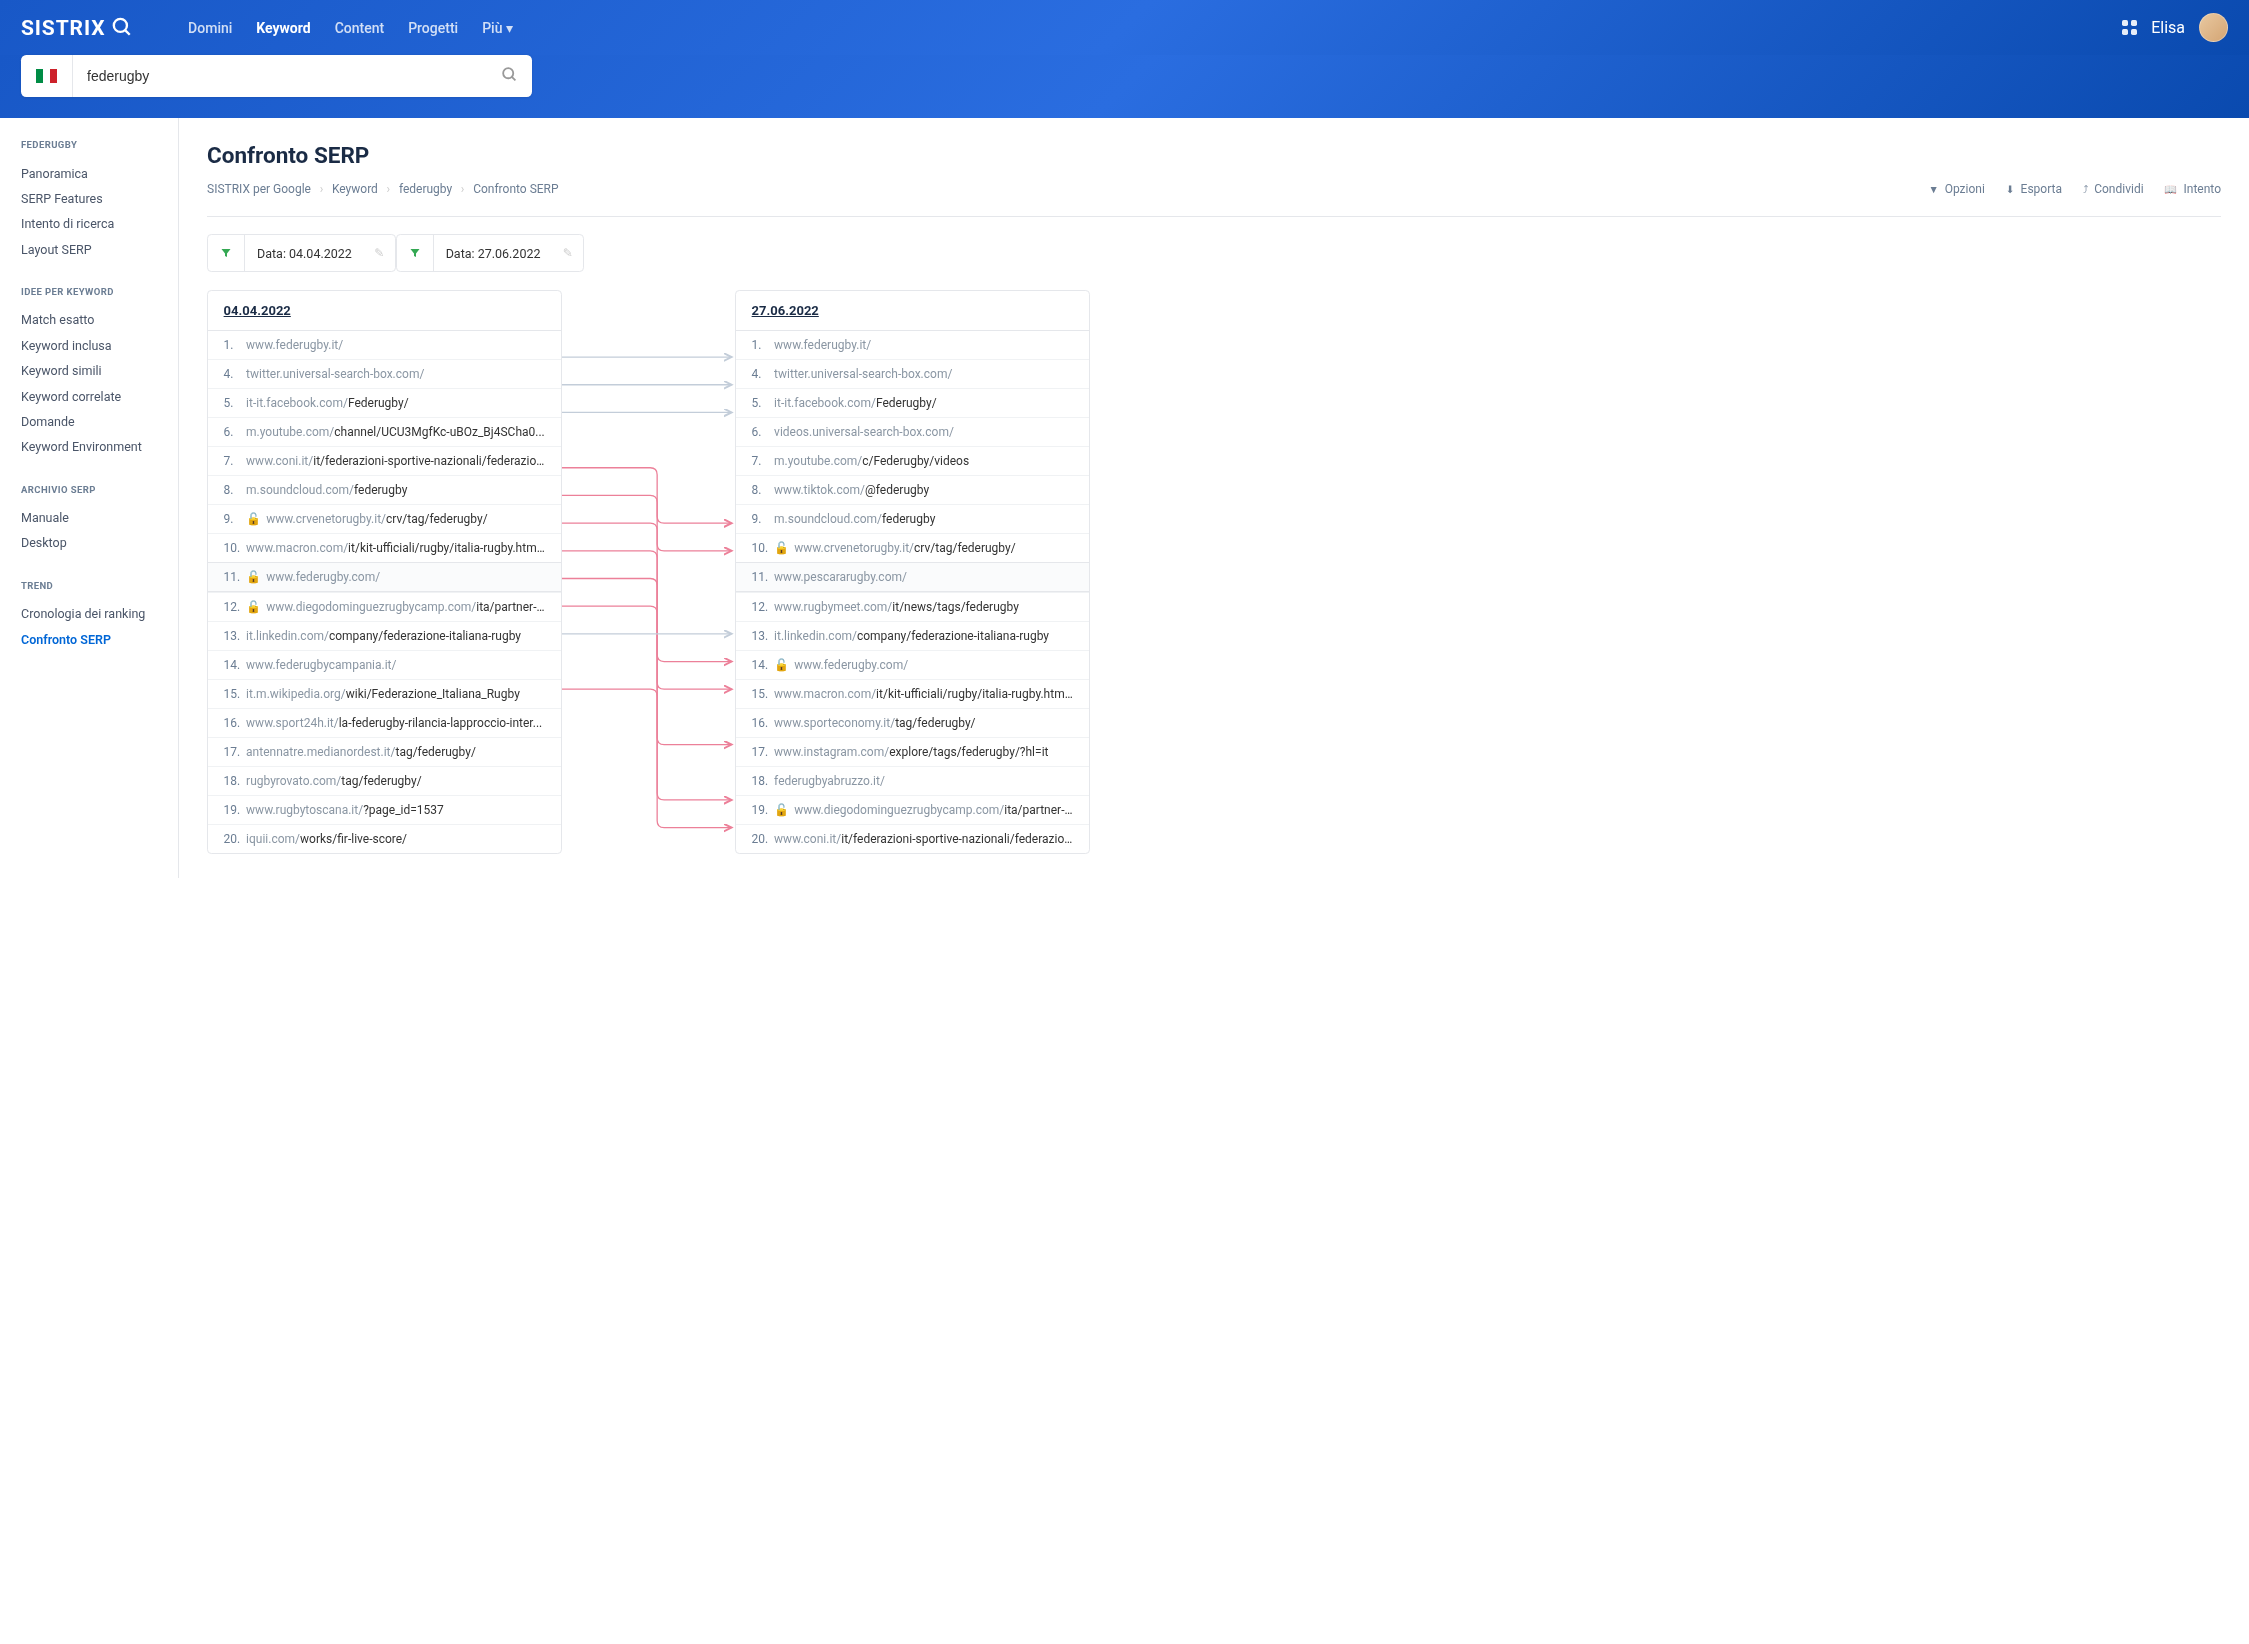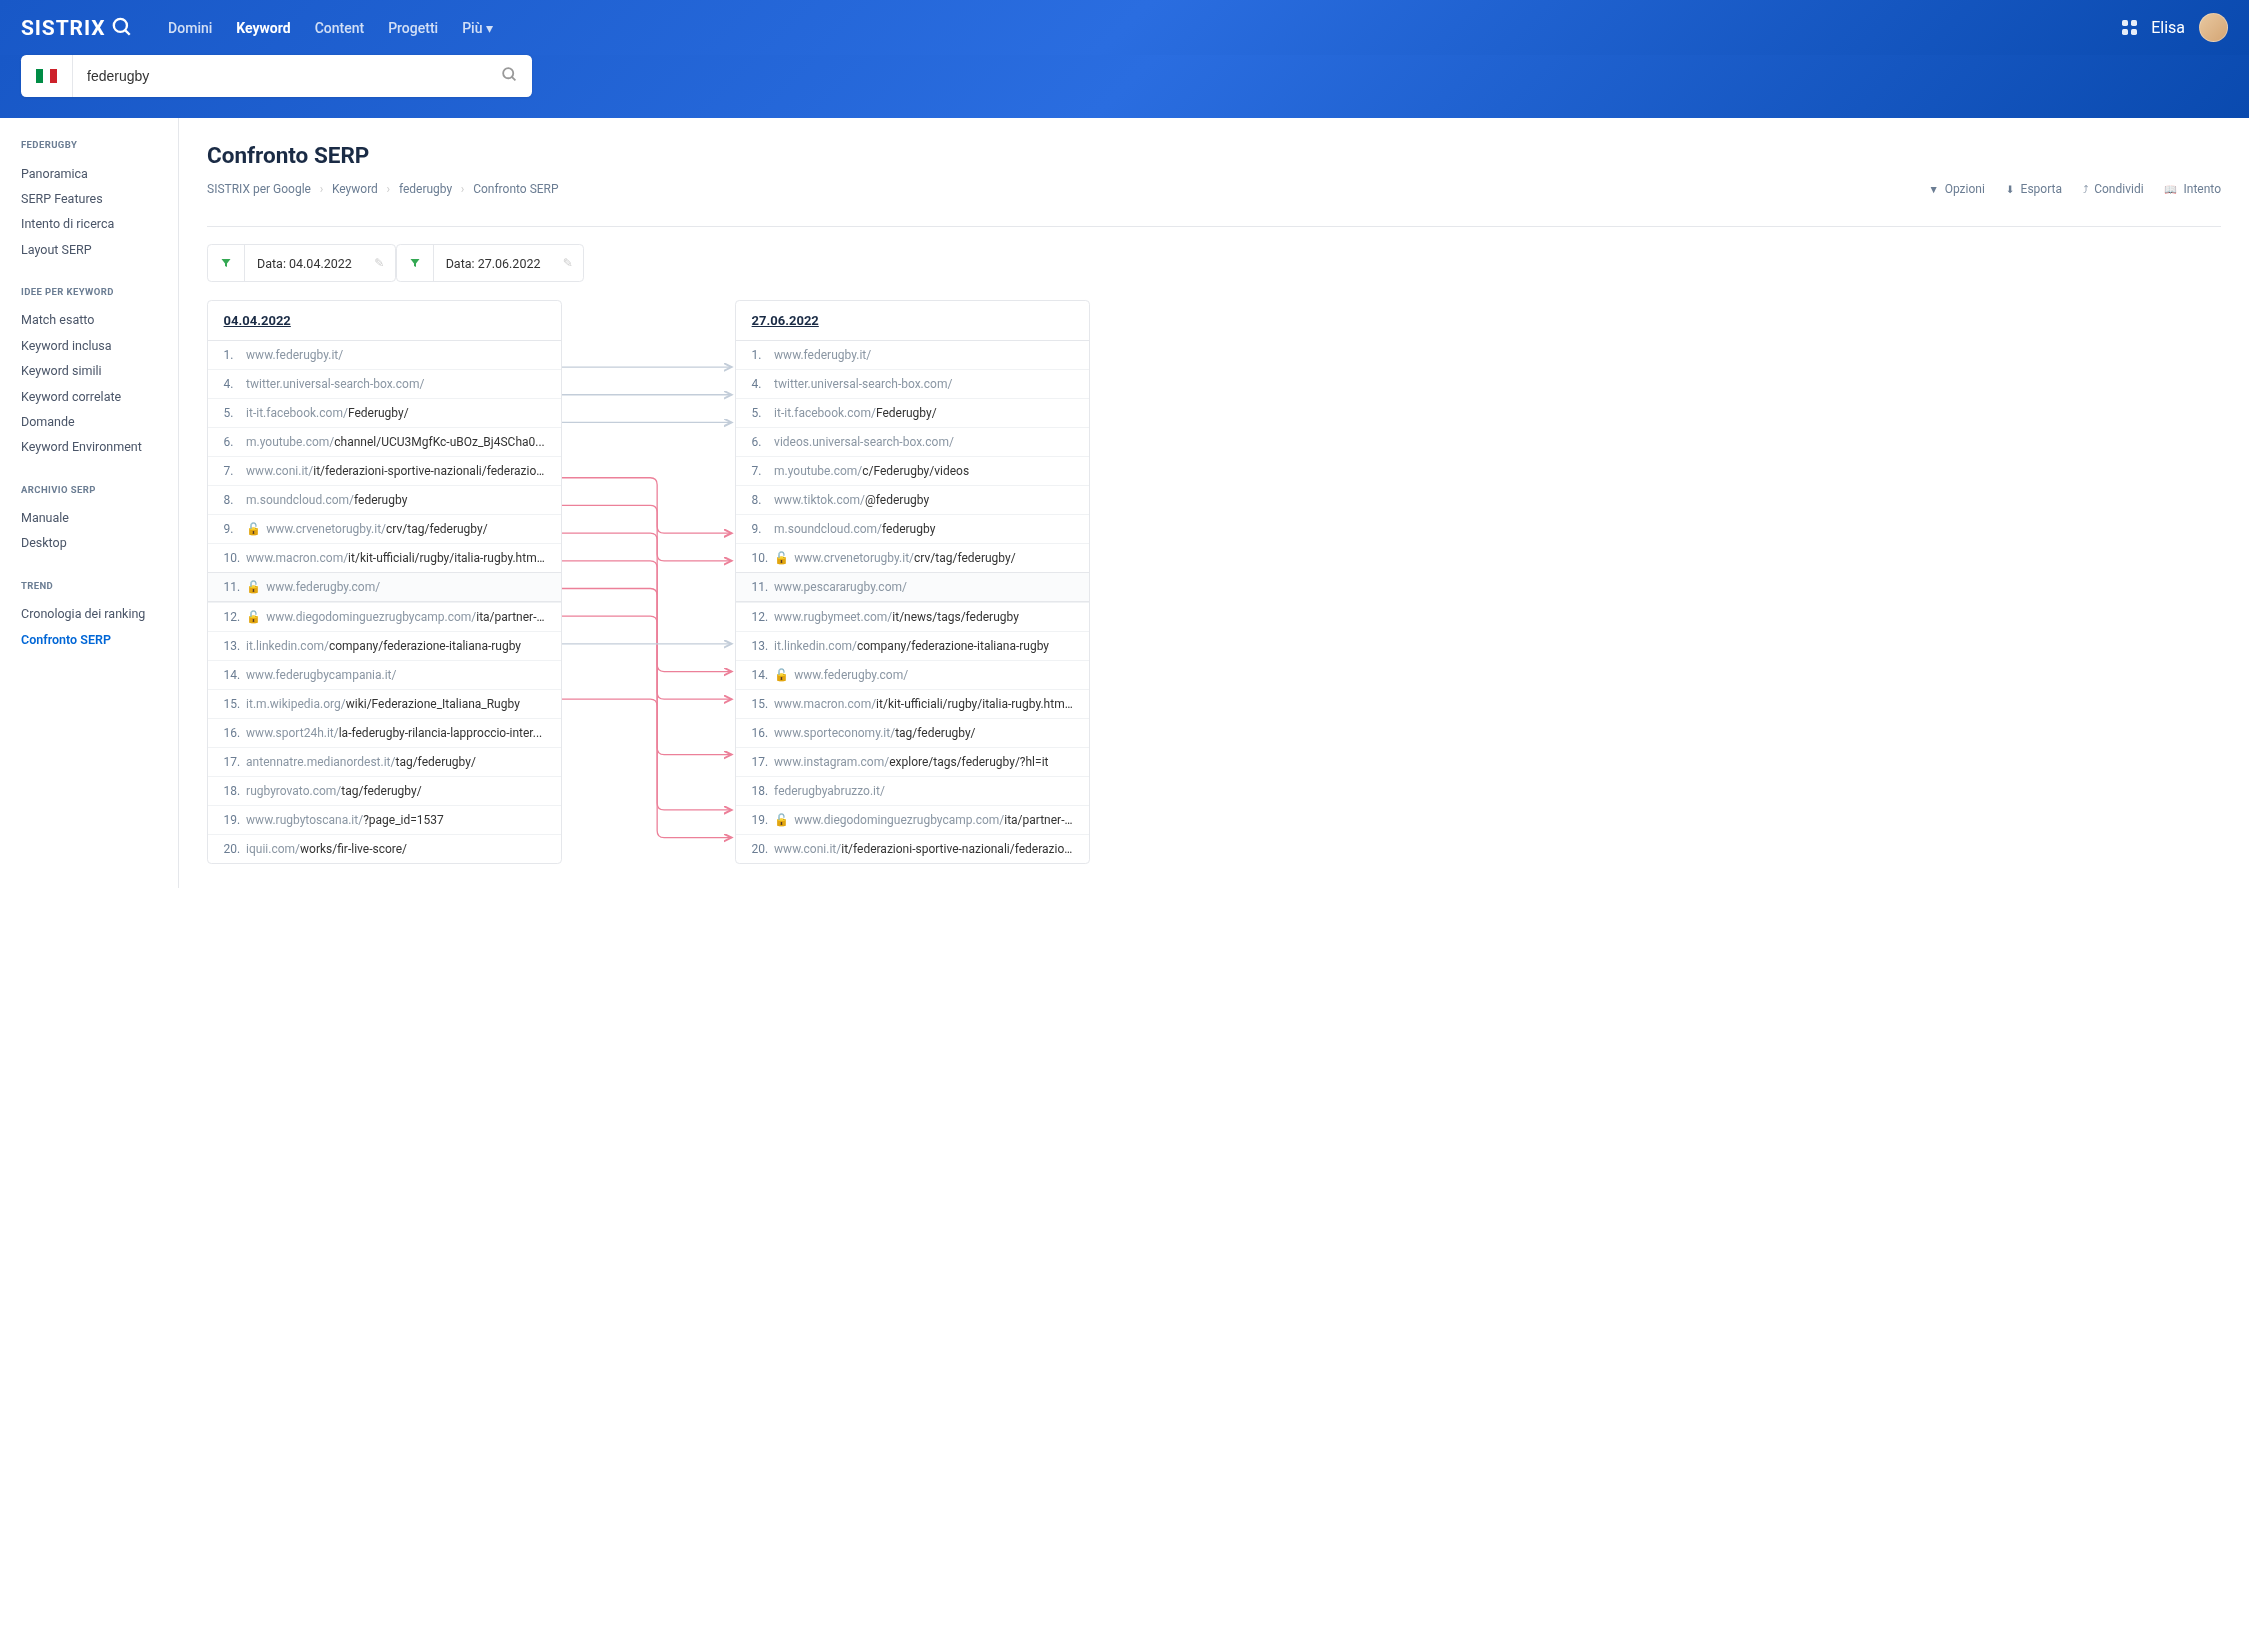--- a/index.html
+++ b/index.html
@@ -1,17 +1,17 @@
 <!DOCTYPE html>
 <html style="font-size:14px"><head>
 <meta charset="utf-8">
 <style>
 * { margin:0; padding:0; box-sizing:border-box; }
 body { font-family:-apple-system,BlinkMacSystemFont,"Segoe UI",Roboto,sans-serif; background:#fff; color:#333; font-size:12px; }
-.header { background:linear-gradient(135deg,#1858c7 0%,#2a6de0 50%,#0a4aaf 100%); padding:0 21px; display:flex; align-items:center; height:55px; }
+.header { background:linear-gradient(135deg,#1858c7 0%,#2a6de0 50%,#0a4aaf 100%); padding:0 21px; display:flex; align-items:center; height:55px;gap:20px; }
 .logo { color:#fff; font-size:21px; font-weight:700; letter-spacing:0.9px; display:flex; align-items:center; margin-right:35px; }
 .logo svg { margin-left:5.2px; }
 .nav { display:flex; gap:24px; }
 .nav-item { color:rgba(255,255,255,0.8); font-size:14px; cursor:pointer; font-weight:500; }
 .nav-item.active { color:#fff; font-weight:700; }
 .header-right { margin-left:auto; display:flex; align-items:center; gap:14px; }
 .grid-icon { width:15.6px; height:15.6px; display:grid; grid-template-columns:1fr 1fr; gap:2.6px; }
 .grid-icon div { background:rgba(255,255,255,0.9); border-radius:1.7px; }
 .user-name { color:#fff; font-size:16px; }
 .avatar { width:29px; height:29px; border-radius:50%; background:linear-gradient(135deg,#e8c8a0,#d4a574); border:1.7px solid rgba(255,255,255,0.3); }
@@ -23,21 +23,21 @@
 .search-input { flex:1; border:none; outline:none; font-size:14px; padding:0 14px; color:#333; }
 .search-btn { padding:0 14px; color:#999; }
 .layout { display:flex; }
 .sidebar { width:178px; padding:21px; }
 .side-section { margin-bottom:24px; }
 .side-title { font-size:9.5px; font-weight:700; color:#6b7d93; letter-spacing:0.4px; margin-bottom:10.4px; text-transform:uppercase; }
 .side-item { display:block; color:#4a5568; font-size:12.5px; padding:5.2px 0; cursor:pointer; }
 .side-item.active { color:#0066d6; font-weight:600; }
 .main { flex:1; padding:24px 28px; border-left:0.9px solid #e5e7eb; }
 .page-title { font-size:22.5px; font-weight:700; color:#1a2b45; margin-bottom:14px; }
-.toolbar { display:flex; align-items:center; justify-content:space-between; border-bottom:0.9px solid #e5e7eb; padding-bottom:30px; margin-bottom:17.3px; }
+.toolbar { display:flex; align-items:center; justify-content:space-between; border-bottom:0.9px solid #e5e7eb; padding-bottom:20px; margin-bottom:17.3px; }
 .breadcrumb { display:flex; align-items:center; gap:8.7px; color:#6b7d93; font-size:12px; }
 .breadcrumb span { cursor:pointer; }
 .bc-sep { color:#ccc; }
 .actions { display:flex; gap:21px; }
 .action { display:flex; align-items:center; gap:6px; color:#6b7d93; font-size:12px; cursor:pointer; }
 .filters { display:flex; gap:0; margin-bottom:17.3px; }
 .filter-box { border:0.9px solid #e5e7eb; border-radius:4.3px; display:flex; align-items:center; height:38px; background:#fff; }
 .filter-icon { padding:0 12px; color:#34a853; border-right:0.9px solid #e5e7eb; height:100%; display:flex; align-items:center; }
 .filter-label { padding:0 12px; color:#333; font-size:12.5px; }
 .filter-edit { padding:0 10.4px; color:#ccc; }

